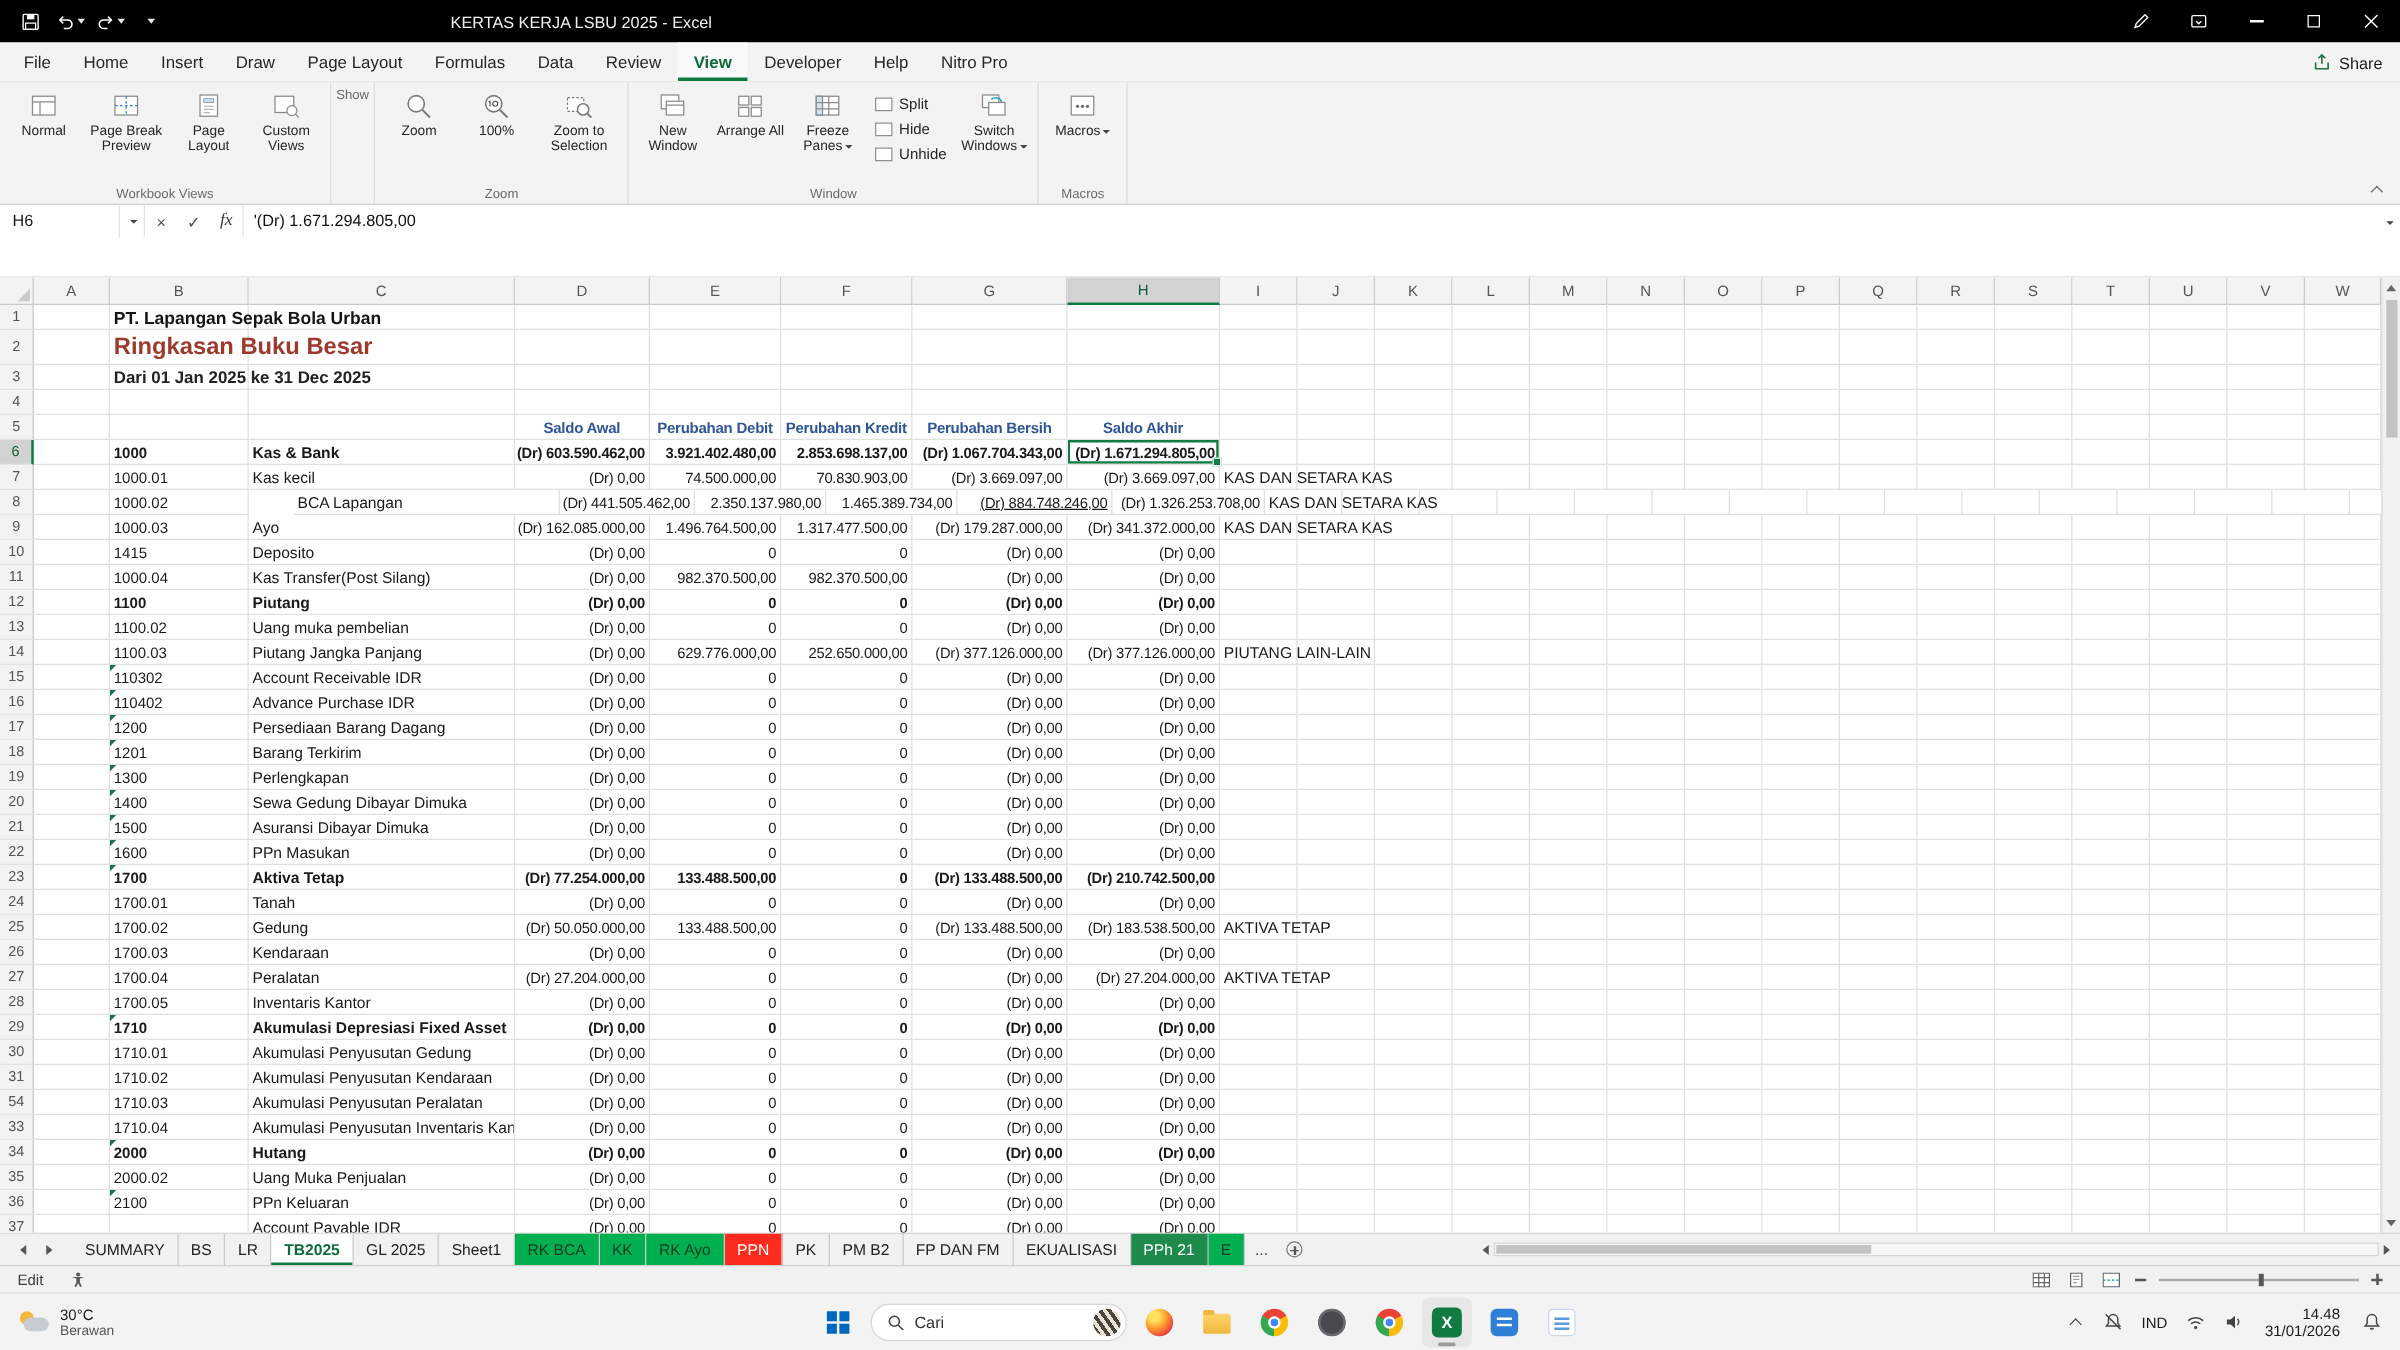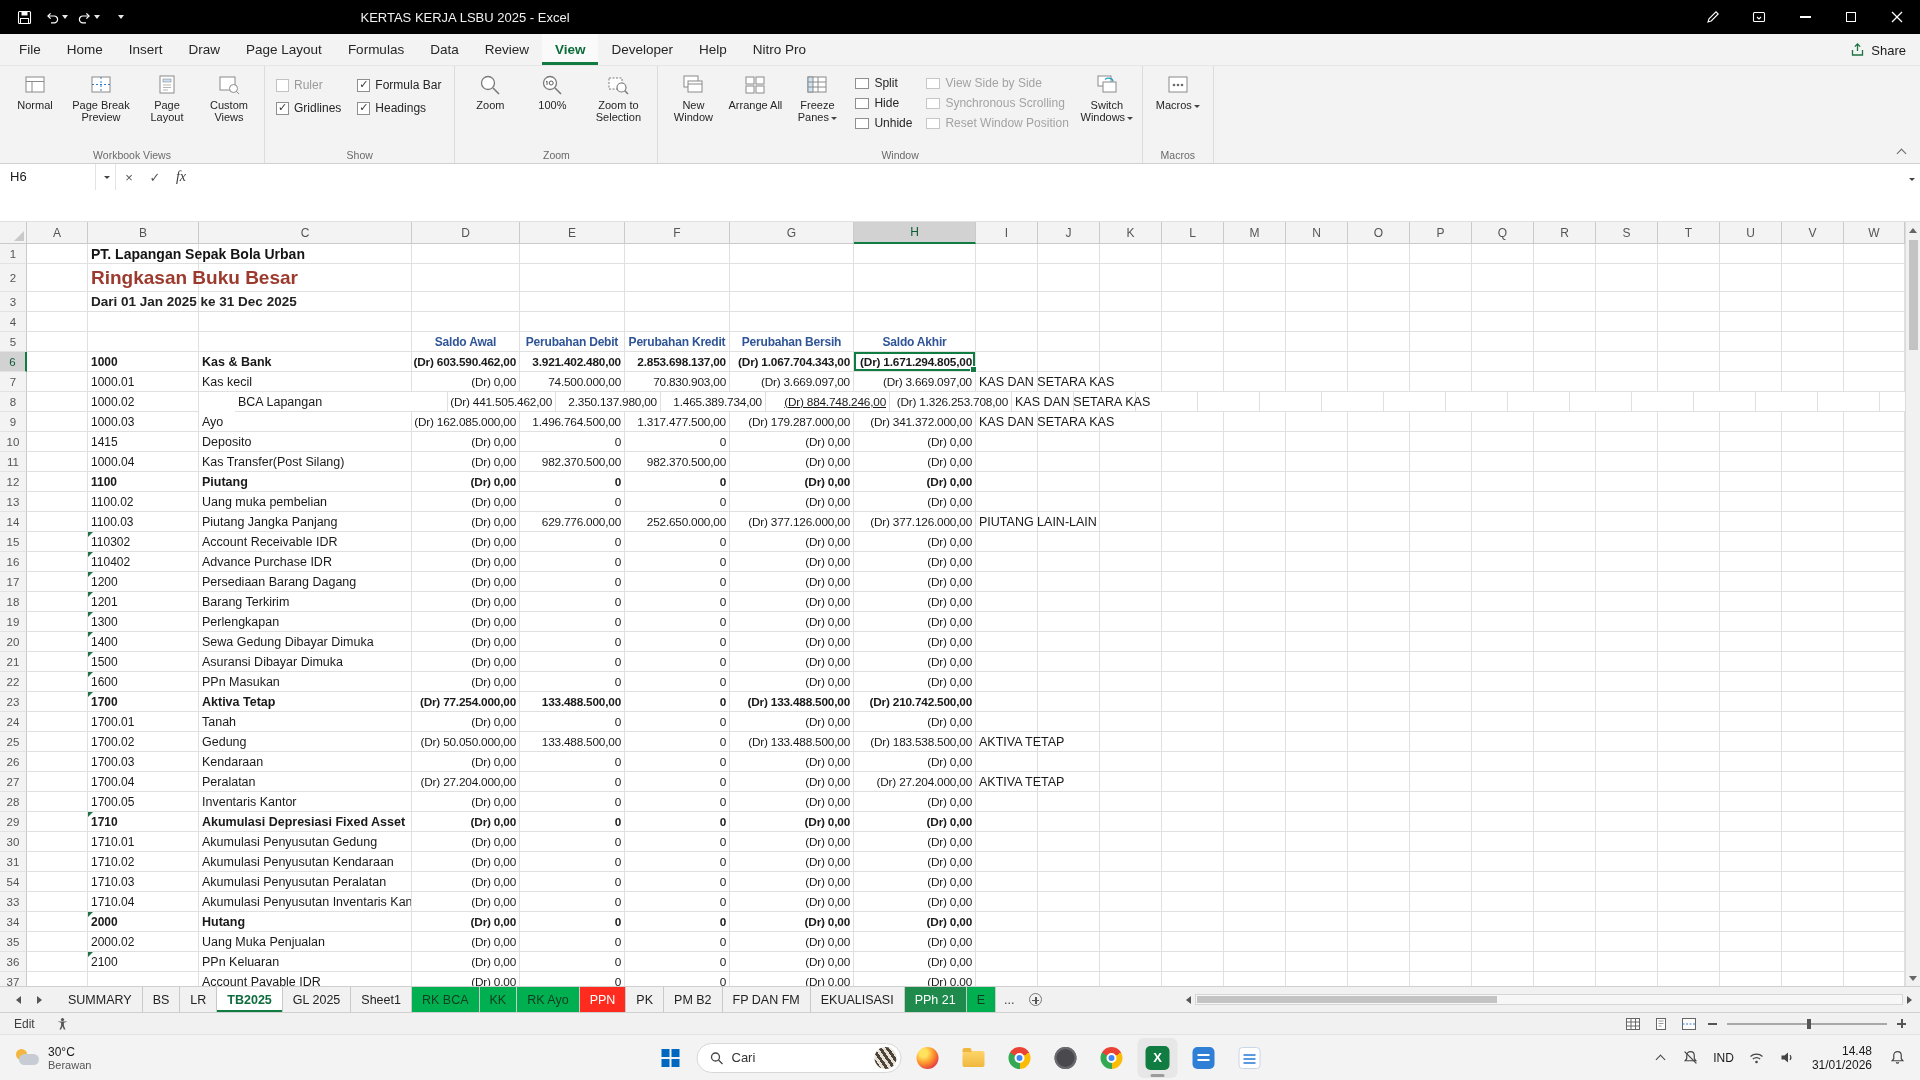--- a/index.html
+++ b/index.html
@@ -280,42 +280,20 @@
               <line x1="19.3" y1="18.3" x2="22" y2="21" stroke="#8a8a8a"></line>
             </svg>
           </span>
         <span class="bl">Custom Views</span>
       </div>
     </div>
     <div class="glabel">Workbook Views</div>
   </div>
 
   <div class="rgroup">
-    <div class="gcontent">
-      <div class="chkcol">
-        <label class="chk dis">
-            <span class="cb"></span>
-            <span>Ruler</span>
-          </label>
-        <label class="chk">
-            <span class="cb on"></span>
-            <span>Gridlines</span>
-          </label>
-      </div>
-      <div class="chkcol">
-        <label class="chk">
-            <span class="cb on"></span>
-            <span>Formula Bar</span>
-          </label>
-        <label class="chk">
-            <span class="cb on"></span>
-            <span>Headings</span>
-          </label>
-      </div>
-    </div>
     <div class="glabel">Show</div>
   </div>
 
   <div class="rgroup">
     <div class="gcontent">
       <div class="bb">
         <span class="ric">
             <svg width="24" height="24" viewBox="0 0 24 24">
               <circle cx="10" cy="10" r="6.5" fill="#fff" stroke="#7a7a7a" stroke-width="1.3"></circle>
               <line x1="15" y1="15" x2="21" y2="21" stroke="#7a7a7a" stroke-width="1.6"></line>
@@ -387,34 +365,20 @@
           </span>
         <span class="sbtn">
             <span class="sico"></span>
             <span>Hide</span>
           </span>
         <span class="sbtn">
             <span class="sico"></span>
             <span>Unhide</span>
           </span>
       </div>
-      <div class="smallcol">
-        <span class="sbtn dis">
-            <span class="sico"></span>
-            <span>View Side by Side</span>
-          </span>
-        <span class="sbtn dis">
-            <span class="sico"></span>
-            <span>Synchronous Scrolling</span>
-          </span>
-        <span class="sbtn dis">
-            <span class="sico"></span>
-            <span>Reset Window Position</span>
-          </span>
-      </div>
       <div class="bb">
         <span class="ric">
             <svg width="24" height="24" viewBox="0 0 24 24">
               <rect x="3" y="3" width="13" height="10" fill="#fff" stroke="#8a8a8a"></rect>
               <rect x="8" y="9" width="13" height="10" fill="#fff" stroke="#8a8a8a"></rect>
               <path d="M10 6.5c3-2.5 8-1 8 2" stroke="#2a9ec9" fill="none" stroke-width="1.2"></path>
             </svg>
           </span>
         <span class="bl"><span>Switch Windows</span><i class="dchev"></i></span>
       </div>
@@ -445,20 +409,21 @@
 </div>
 
 <div class="fbar">
   <div class="namebox">H6</div>
   <div class="nbdrop">
       <i class="dchev"></i>
     </div>
   <span class="fxb">×</span>
   <span class="fxb">✓</span>
   <span class="fxb fx">fx</span>
+  <div class="fval">'(Dr) 1.671.294.805,00</div>
   <span class="fexp"><i class="dchev"></i></span>
 </div>
 
 <div class="gridwrap">
   <div class="chrow">
     <div class="corner"></div>
   <div class="colh" style="width: 61px; min-width: 61px;">A</div>
       <div class="colh" style="width: 111px; min-width: 111px;">B</div>
       <div class="colh" style="width: 213px; min-width: 213px;">C</div>
       <div class="colh" style="width: 108px; min-width: 108px;">D</div>

